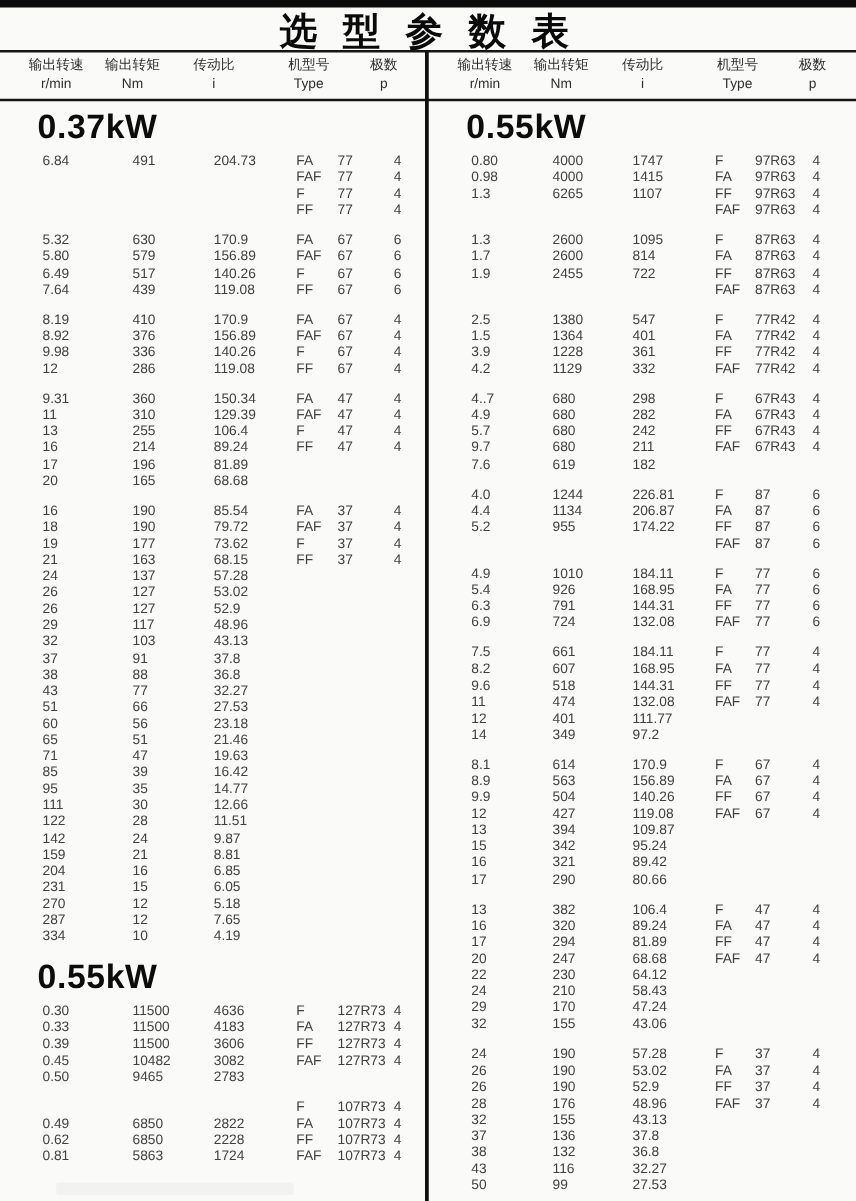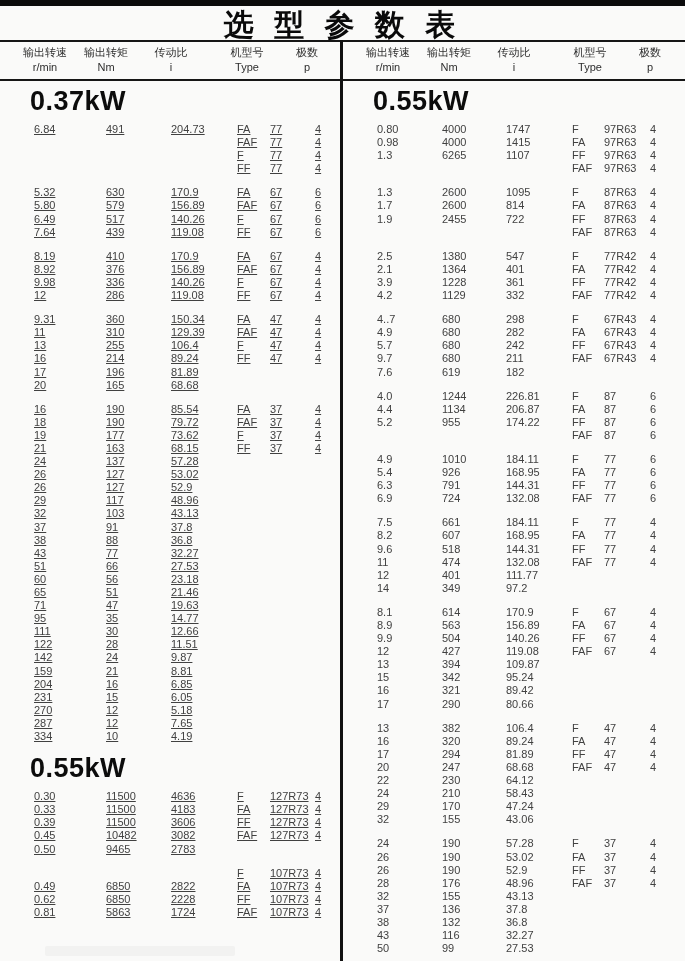--- a/index.html
+++ b/index.html
@@ -25,21 +25,21 @@
   .hc1{left:45px}.hc2{left:106px}.hc3{left:171px}.hc4{left:247px}.hc5{left:307px}
   .half-data{position:absolute;top:81px;width:340px;padding-left:34px;box-sizing:border-box;}
   .half-data.left{left:0;}
   .half-data.right{left:343px;}
   .power{
     font-size:27px;font-weight:bold;color:#0c0c0c;line-height:28px;
     margin:6px 0 8px -4px;letter-spacing:0.5px;
   }
   .block{margin-bottom:11px;}
   .row{display:grid;height:13.1px;font-size:11px;line-height:13.2px;color:#414141;white-space:nowrap;}
-  .left .row{grid-template-columns:72px 65px 66px 33px 45px 24px;text-decoration:underline;}
+  .left .row{grid-template-columns:72px 65px 66px 33px 45px 24px;}
   .right .row{grid-template-columns:65px 64px 66px 32px 46px 24px;}
   .cell{overflow:visible;}
   .artifact{position:absolute;left:45px;top:946px;width:190px;height:10px;
     background:rgba(90,90,90,0.05);border-radius:2px;}
 </style>
 </head>
 <body>
 
 <div class="page">
   <div class="top-bar"></div>
@@ -373,20 +373,28 @@
         </div>
         <div class="row">
           <span class="cell">71</span>
           <span class="cell">47</span>
           <span class="cell">19.63</span>
           <span class="cell"></span>
           <span class="cell"></span>
           <span class="cell"></span>
         </div>
         <div class="row">
+          <span class="cell">85</span>
+          <span class="cell">39</span>
+          <span class="cell">16.42</span>
+          <span class="cell"></span>
+          <span class="cell"></span>
+          <span class="cell"></span>
+        </div>
+        <div class="row">
           <span class="cell">95</span>
           <span class="cell">35</span>
           <span class="cell">14.77</span>
           <span class="cell"></span>
           <span class="cell"></span>
           <span class="cell"></span>
         </div>
         <div class="row">
           <span class="cell">111</span>
           <span class="cell">30</span>
@@ -611,21 +619,21 @@
       <div class="block">
         <div class="row">
           <span class="cell">2.5</span>
           <span class="cell">1380</span>
           <span class="cell">547</span>
           <span class="cell">F</span>
           <span class="cell">77R42</span>
           <span class="cell">4</span>
         </div>
         <div class="row">
-          <span class="cell">2.1</span>
+          <span class="cell">1.5</span>
           <span class="cell">1364</span>
           <span class="cell">401</span>
           <span class="cell">FA</span>
           <span class="cell">77R42</span>
           <span class="cell">4</span>
         </div>
         <div class="row">
           <span class="cell">3.9</span>
           <span class="cell">1228</span>
           <span class="cell">361</span>

